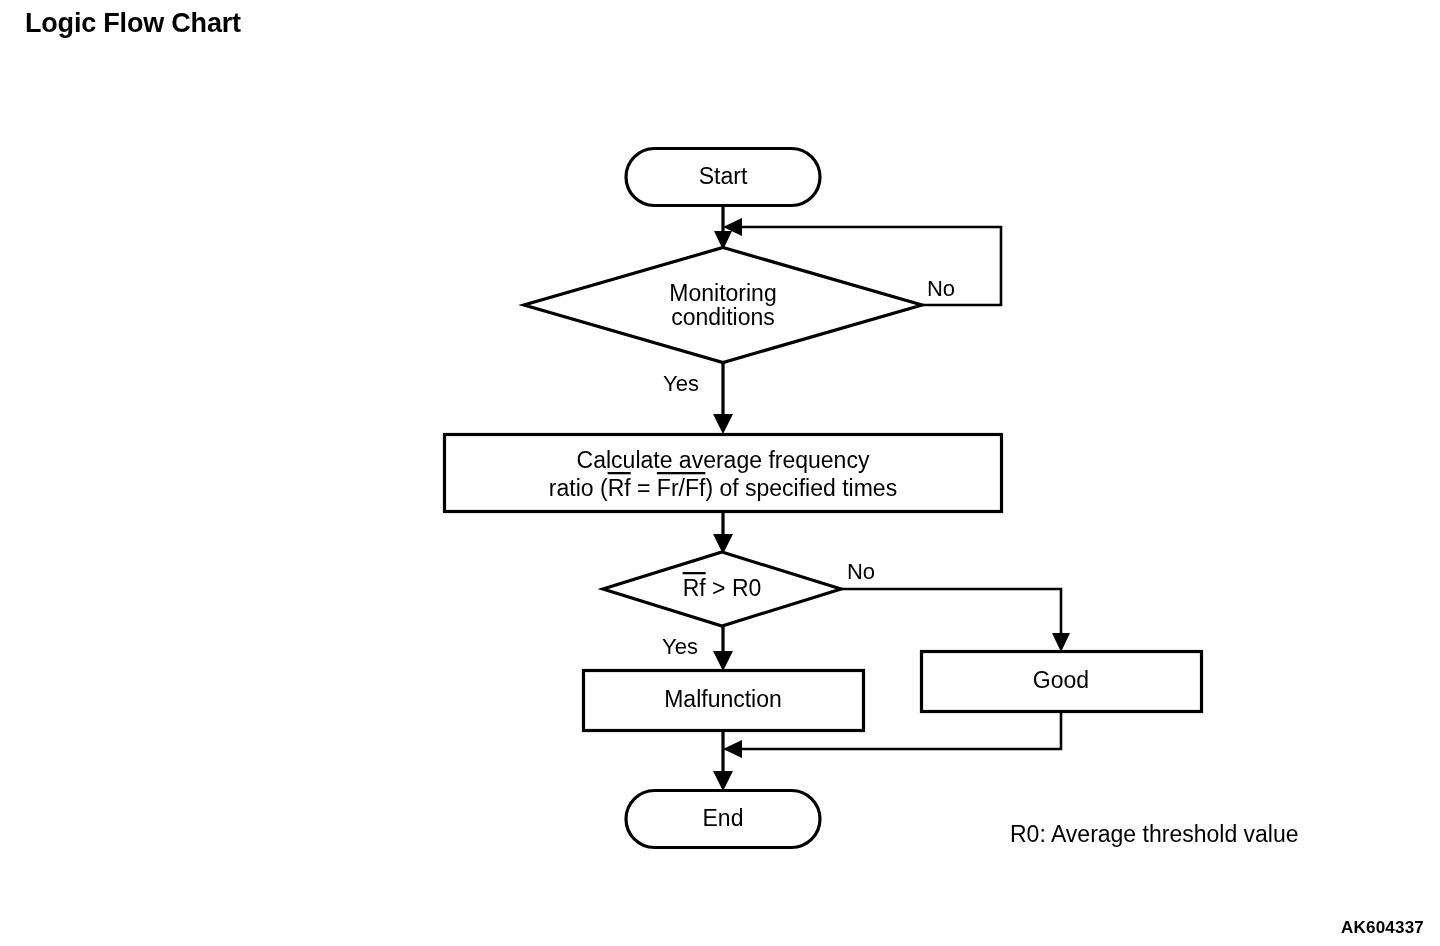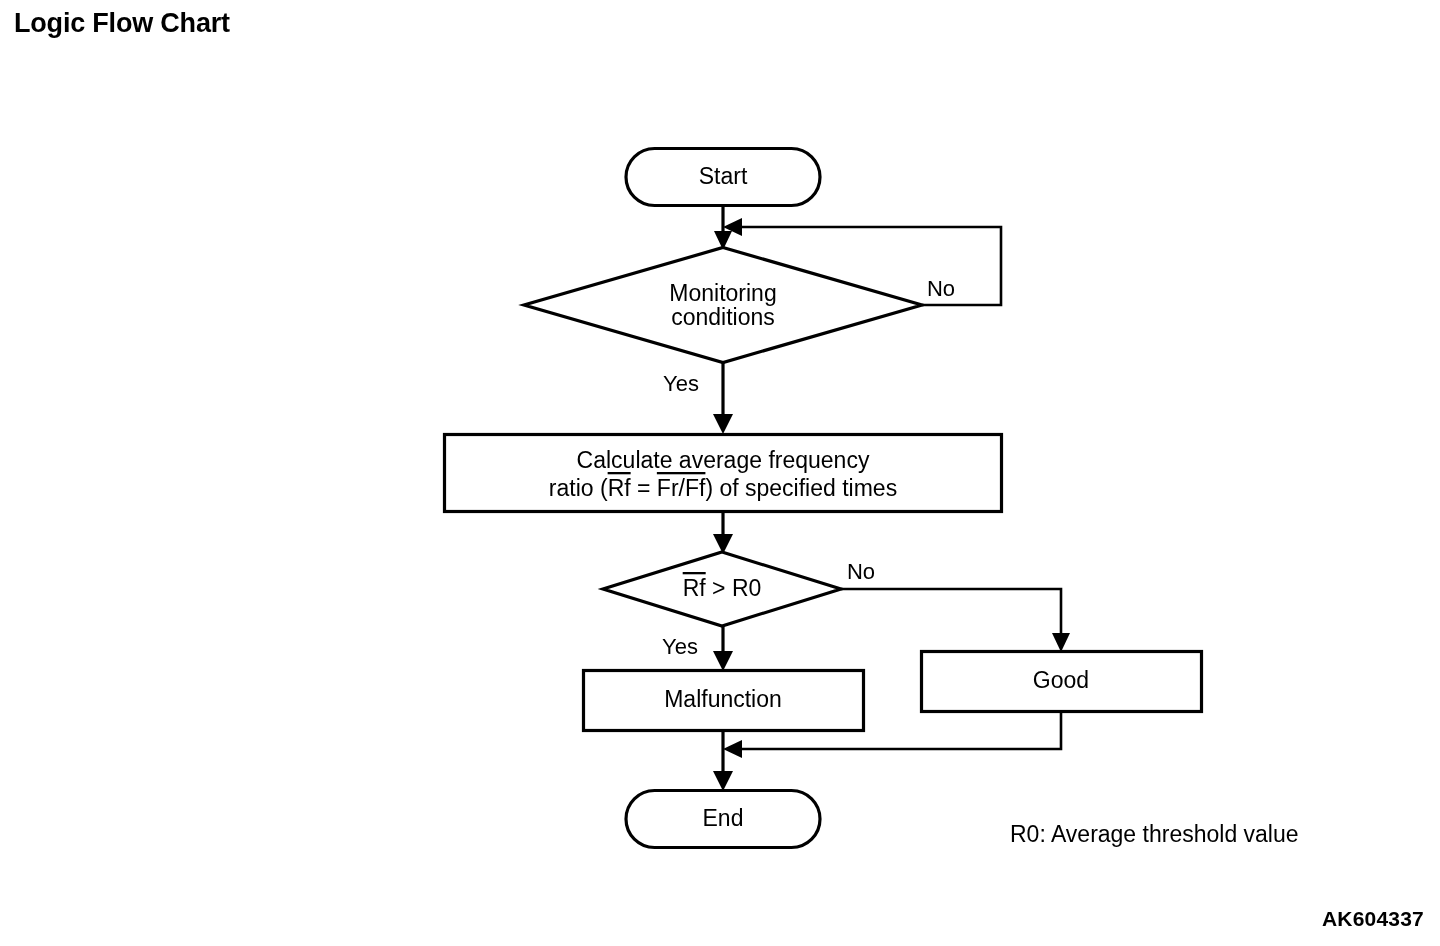--- a/index.html
+++ b/index.html
@@ -12,39 +12,39 @@
   body {
     width: 1440px;
     height: 946px;
     position: relative;
     font-family: "Liberation Sans", sans-serif;
     color: #000000;
     overflow: hidden;
   }
   #page-title {
     position: absolute;
-    left: 14px;
+    left: 25px;
     top: 8px;
     font-size: 27px;
     font-weight: bold;
     letter-spacing: -0.2px;
     white-space: nowrap;
   }
   #diagram-canvas {
     position: absolute;
     left: 0;
     top: 0;
     width: 1440px;
     height: 946px;
   }
   #corner-code {
     position: absolute;
     right: 16px;
-    bottom: 15px;
-    font-size: 21px;
+    bottom: 8px;
+    font-size: 17px;
     font-weight: bold;
     letter-spacing: 0.2px;
   }
   svg { display: block; }
   .shape-stroke {
     fill: #ffffff;
     stroke: #000000;
     stroke-width: 3.2;
   }
   .flow-line {

